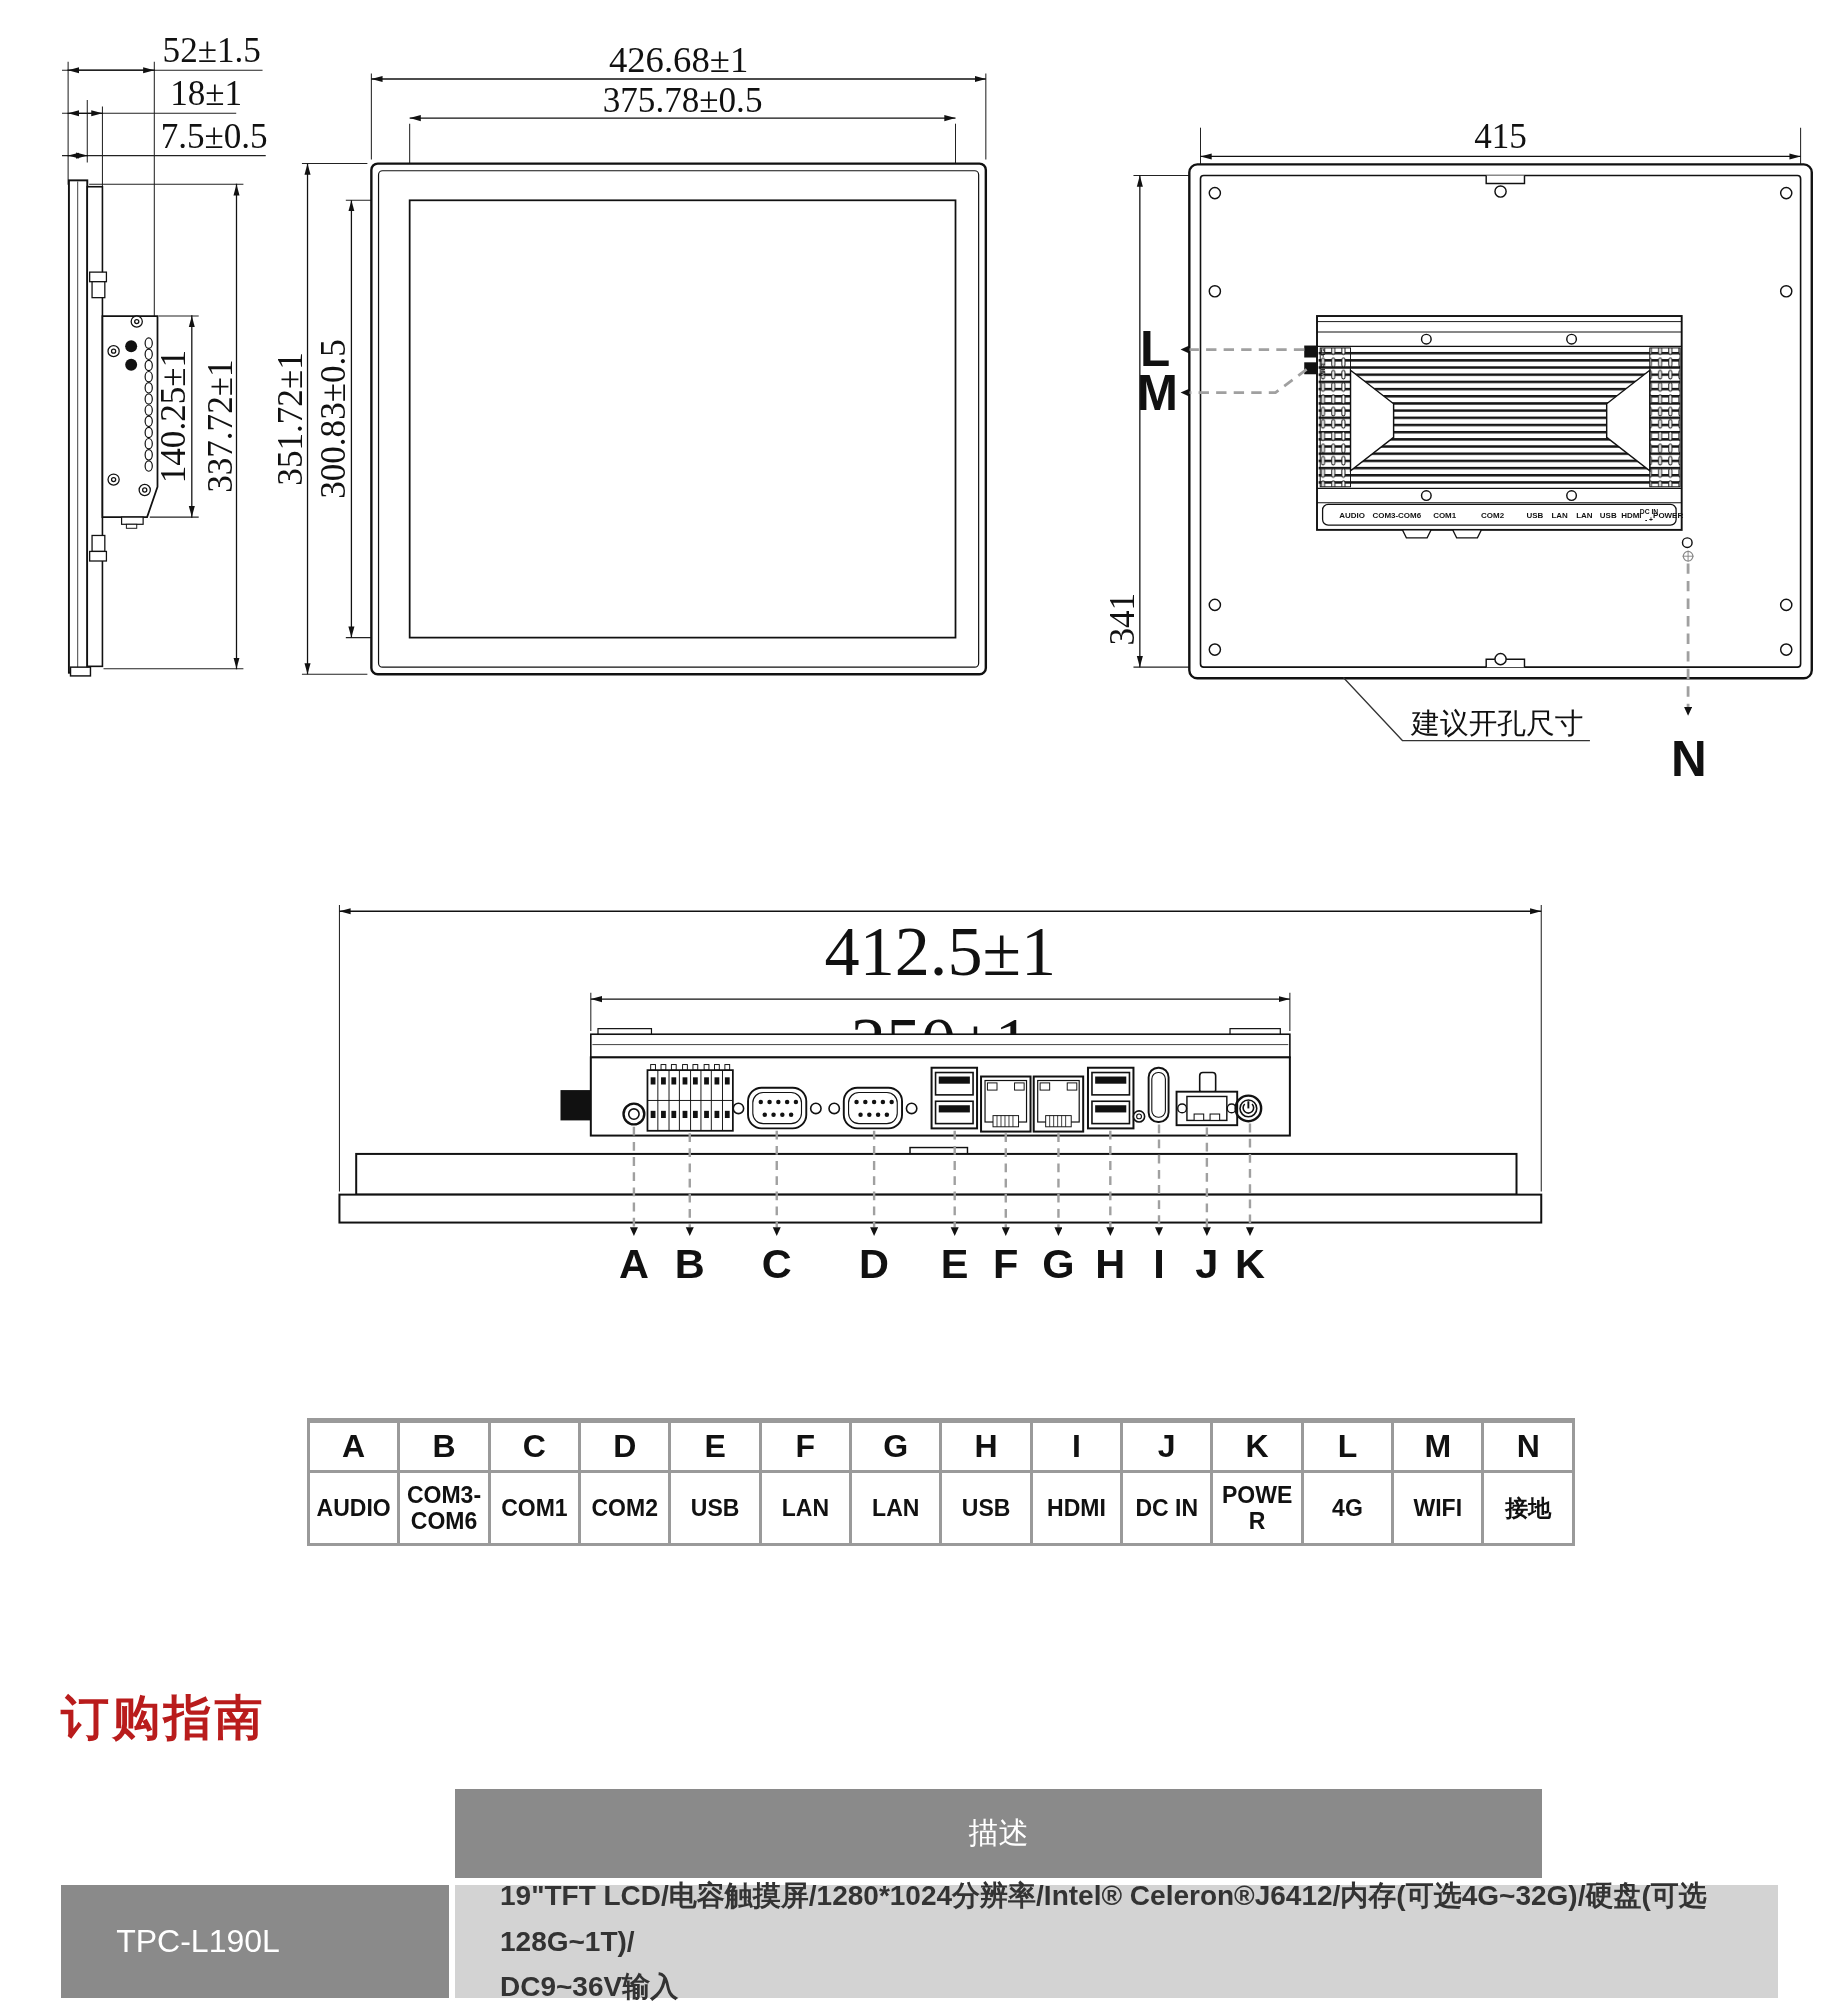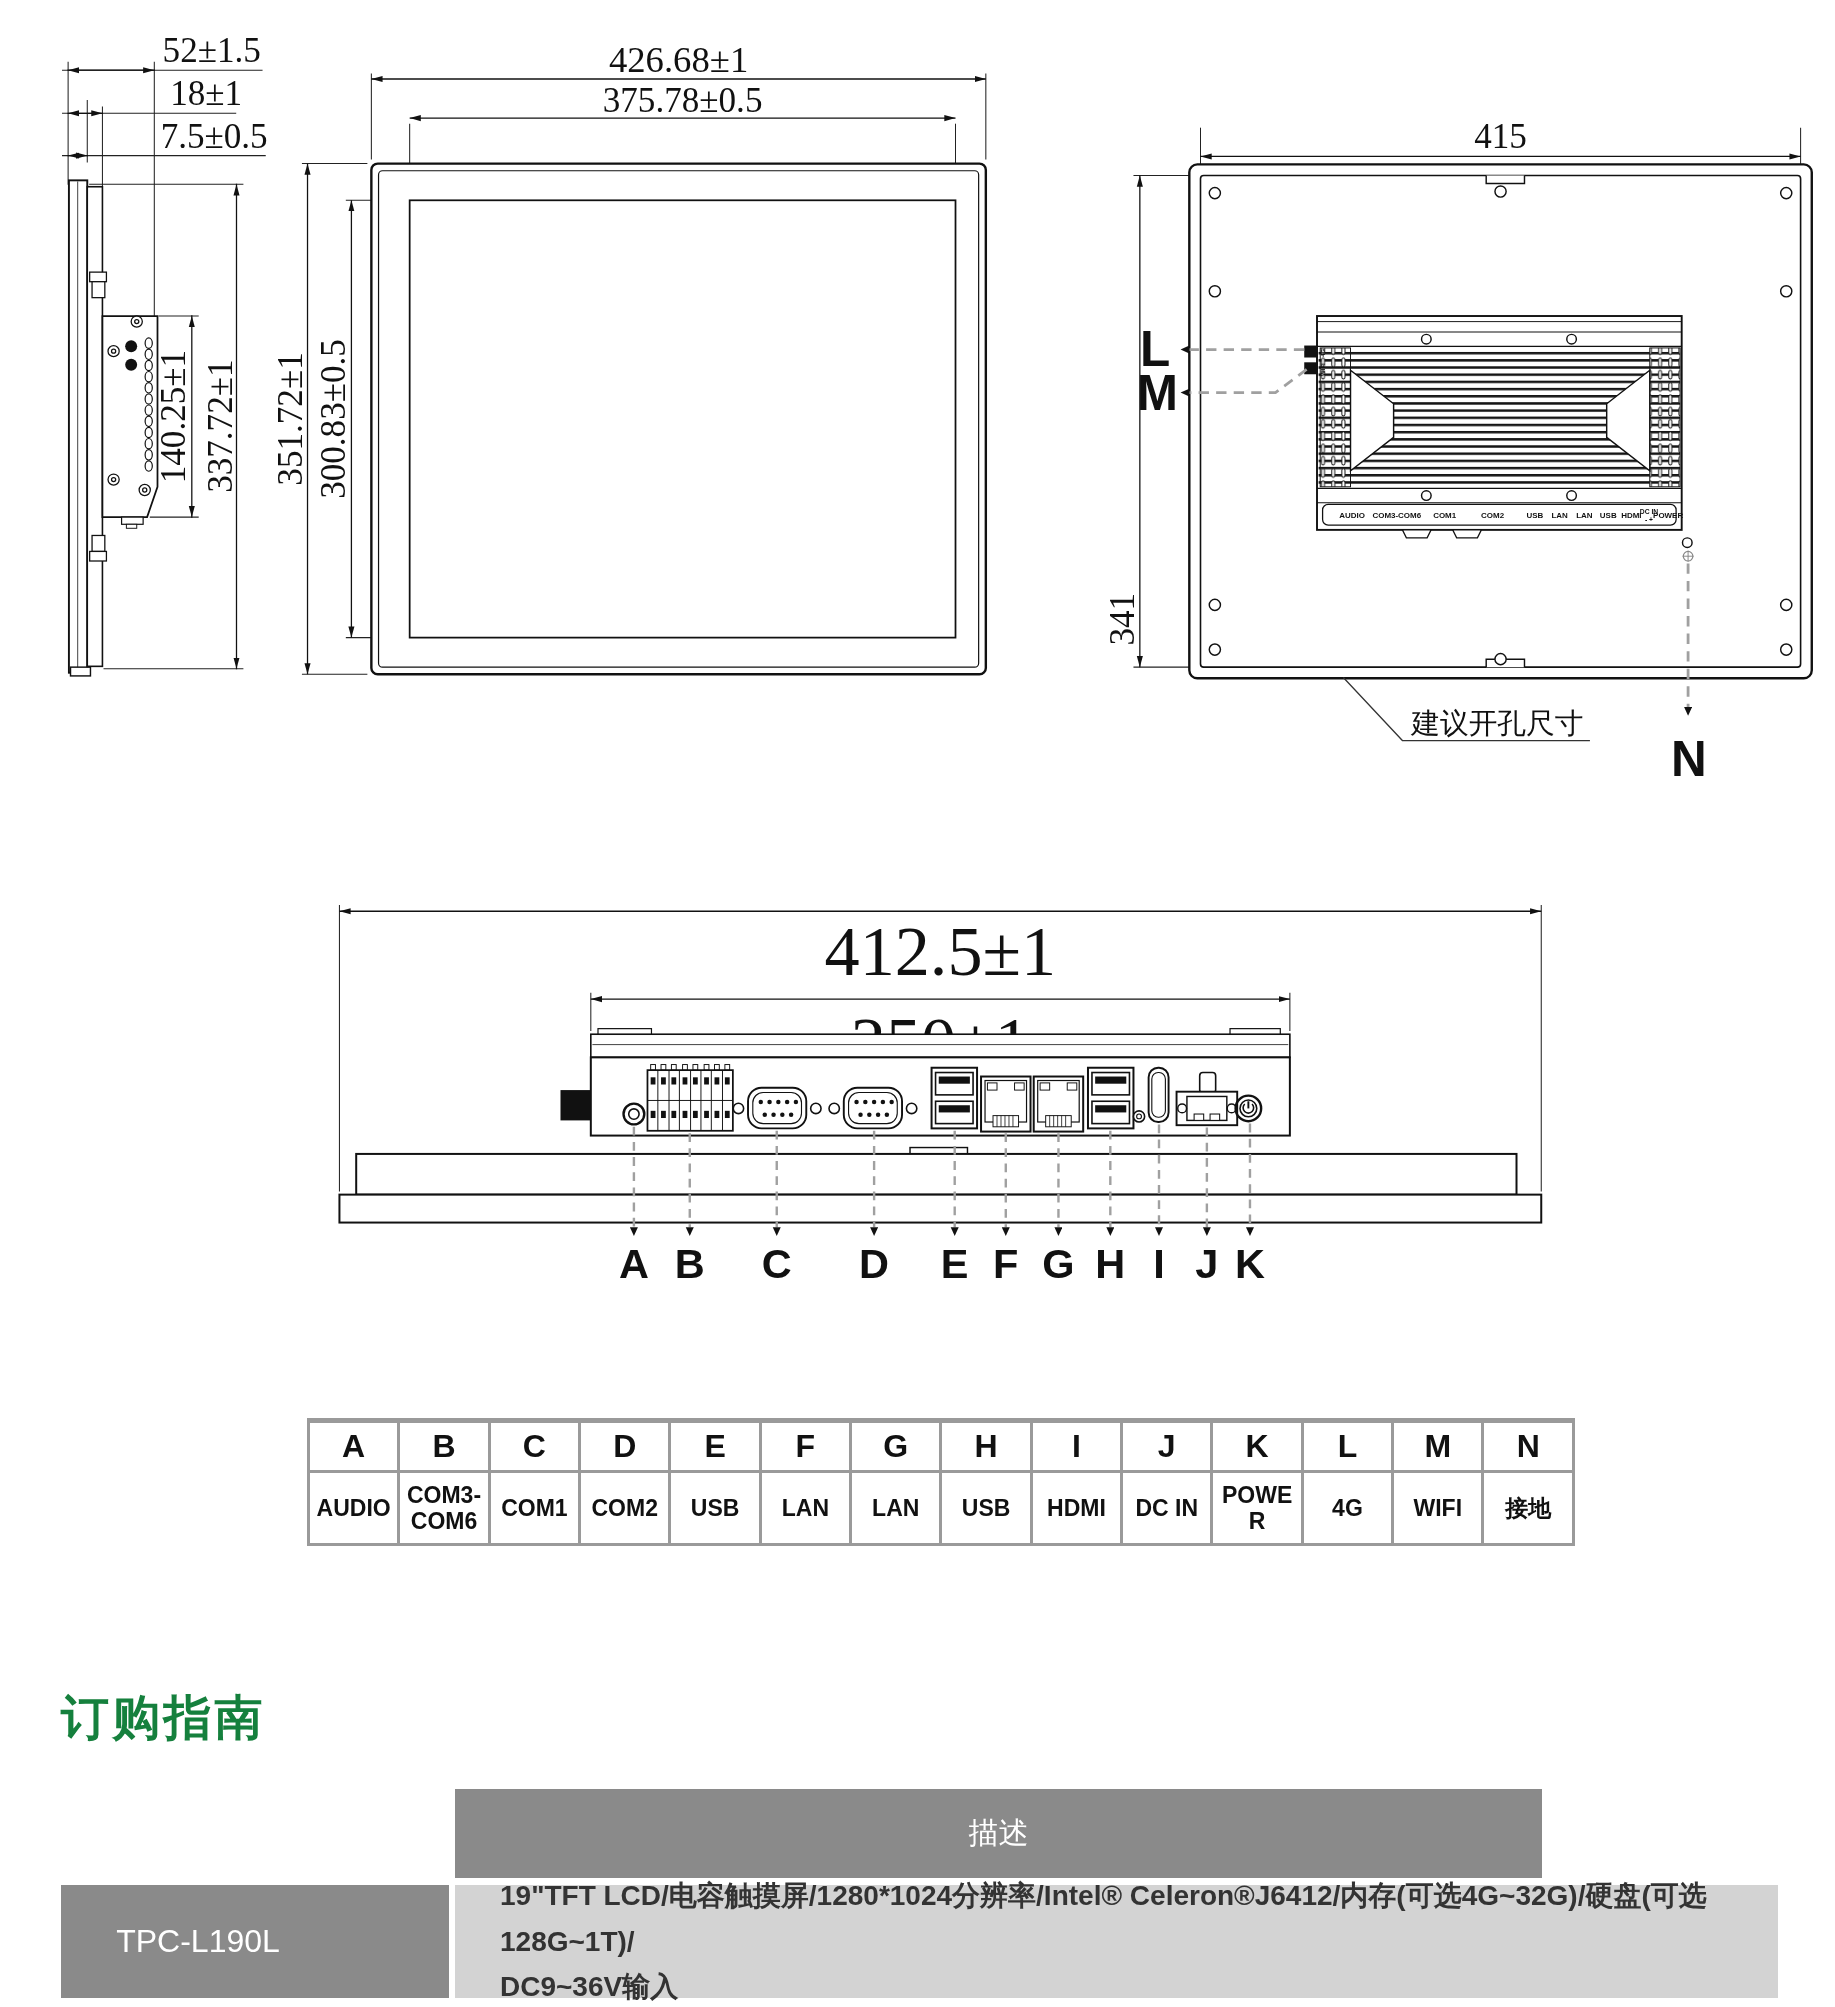--- a/index.html
+++ b/index.html
@@ -5,21 +5,21 @@
   html,body{margin:0;padding:0;background:#fff;}
   body{width:1836px;height:2007px;position:relative;font-family:"Liberation Sans","DejaVu Sans",sans-serif;}
   svg.drawing{position:absolute;left:0;top:0;}
   svg .dim{font-family:"Liberation Serif","DejaVu Serif",serif;fill:#111;}
   svg .lbl{font-family:"Liberation Sans","DejaVu Sans",sans-serif;font-weight:700;fill:#111;}
   svg .tinylbl{font-family:"Liberation Sans","DejaVu Sans",sans-serif;font-weight:700;fill:#111;}
   table.port-table{position:absolute;left:307px;top:1418px;width:1268px;border-collapse:collapse;table-layout:fixed;background:#fff;}
   table.port-table th,table.port-table td{border:3.2px solid #9a9a9a;text-align:center;vertical-align:middle;color:#111;}
   table.port-table th{height:45px;font-size:32px;font-weight:700;border-top:5.6px solid #9a9a9a;}
   table.port-table td{height:70px;font-size:23px;font-weight:600;line-height:1.15;padding:0 3.2px;word-break:break-word;}
-  .order-title{position:absolute;left:61px;top:1686px;font-size:48px;font-weight:700;color:#15803d;letter-spacing:3.2px;}
+  .order-title{position:absolute;left:61px;top:1686px;font-size:48px;font-weight:700;color:#b91c1c;letter-spacing:3.2px;}
   .ocell{position:absolute;display:flex;align-items:center;justify-content:center;box-sizing:border-box;}
   .ocell.hdr{background:#8a8a8a;color:#fff;font-size:30px;}
   .ocell.model{background:#8a8a8a;color:#fff;font-size:32px;}
   .ocell.desc{background:#d3d3d3;color:#333;font-size:28px;font-weight:700;flex-direction:column;align-items:flex-start;justify-content:center;padding-left:45px;line-height:1.62;}
   .shiftl{transform:translateX(-57px);}
 </style>
 </head>
 <body>
 
 <svg class="drawing" width="1836" height="2007" viewBox="0 0 2300 2515">

